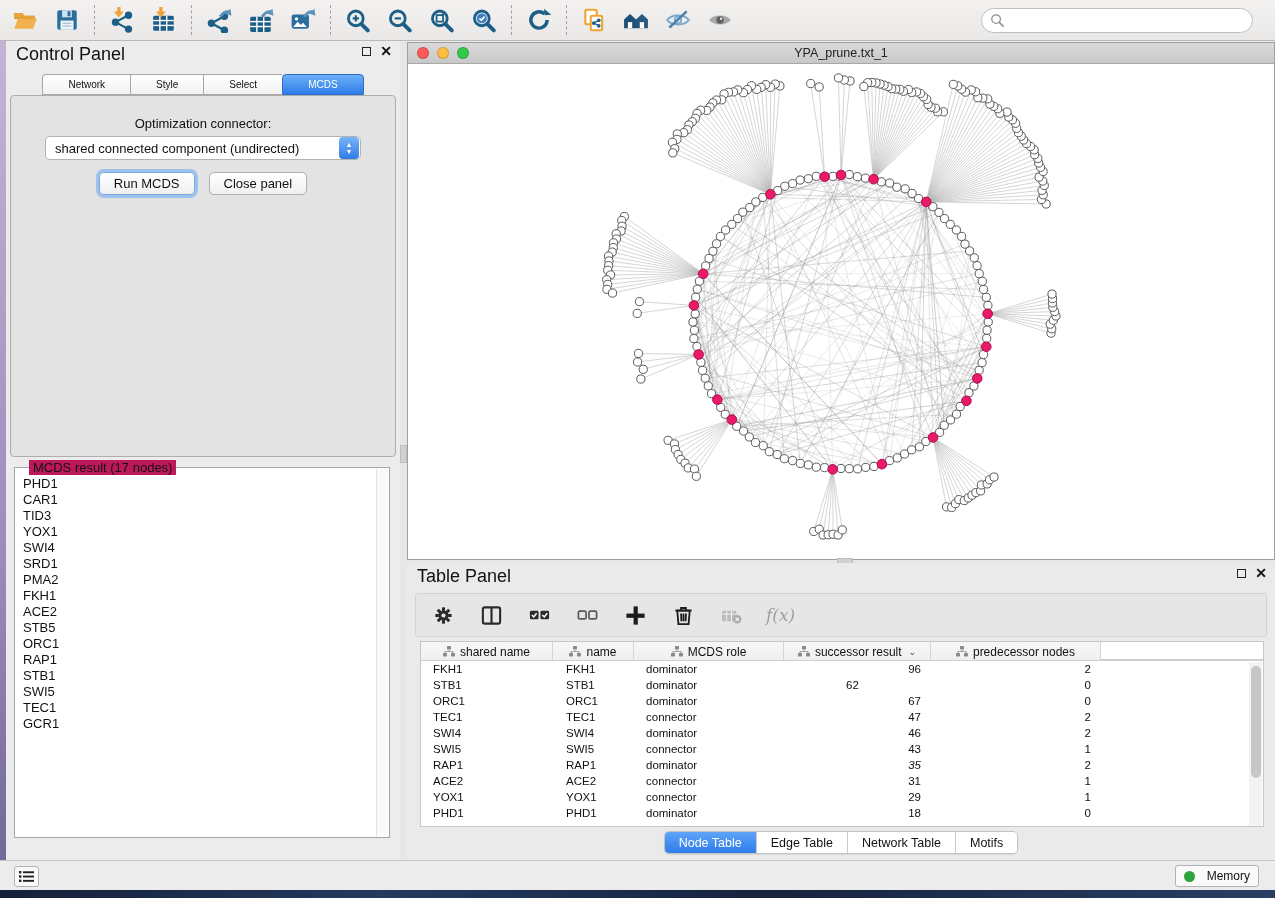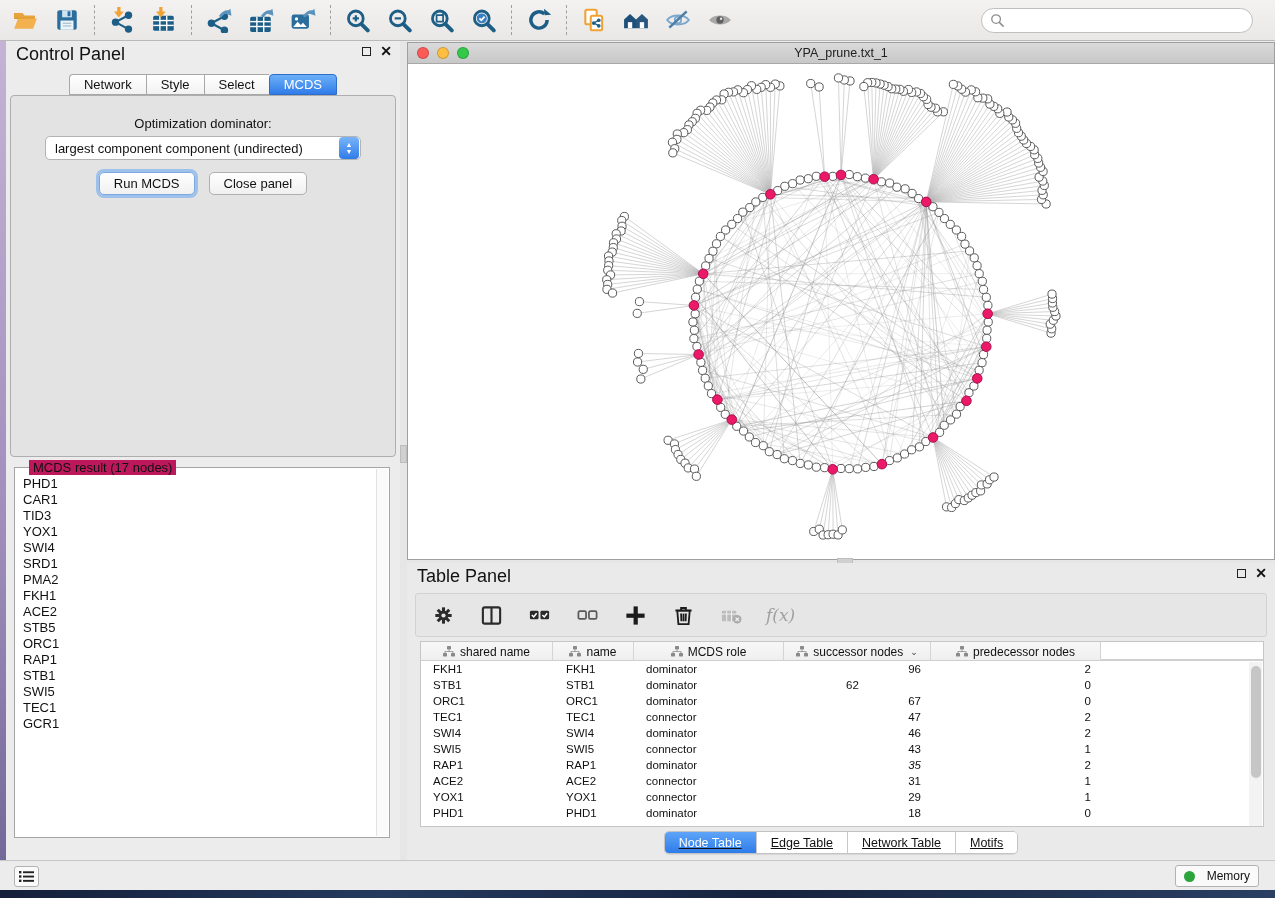--- a/index.html
+++ b/index.html
@@ -24,22 +24,22 @@
 
   
   .control-panel { position:absolute; left:6px; top:41px; width:394px; height:819px; background:#ececec; }
   .panel-titlebar { position:relative; height:26px; display:flex; align-items:center; padding:0 10px; }
   .panel-title { font-size:18px; color:#111; }
   .panel-btns { position:absolute; right:8px; top:5px; display:flex; gap:9px; align-items:center; }
   .float-btn { width:9px; height:9px; border:1.5px solid #222; background:transparent; display:inline-block; }
   .close-btn { font-weight:bold; font-size:14px; line-height:10px; color:#111; }
 
   .ctab-strip { position:absolute; left:0; top:33px; width:394px; display:flex; justify-content:center; }
-  .ctab { height:21px; padding:0 14px; background:linear-gradient(#ffffff,#f2f2f2); border:1px solid #a8a8a8;
-    border-right:none; font-size:13px; display:flex; align-items:center; }
+  .ctab { height:21px; padding:0 25px; background:linear-gradient(#ffffff,#f2f2f2); border:1px solid #a8a8a8;
+    border-right:none; font-size:10px; display:flex; align-items:center; }
   .ctab:first-child { border-radius:4px 0 0 0; }
   .ctab:last-child { border-right:1px solid #a8a8a8; border-radius:0 4px 0 0; }
   .ctab.active { background:linear-gradient(#6db0f8,#2f7ce9); color:#fff; border-color:#2f6dc9; border-radius:4px 4px 0 0; }
 
   .cp-content { position:absolute; left:4px; top:54px; width:386px; height:362px;
     background:#e3e3e3; border:1px solid #aeaeae; border-radius:4px; }
   .opt-label { position:absolute; left:0; top:20px; width:100%; text-align:center; font-size:13px; }
   .opt-select { position:absolute; left:34px; top:40px; width:316px; height:24px; background:#fff;
     border:1px solid #b3b3b3; border-radius:5px; display:flex; align-items:center; }
   .opt-select .val { flex:1; padding-left:9px; font-size:13px; white-space:nowrap; }
@@ -87,21 +87,21 @@
   .nt-header { display:flex; height:19px; background:linear-gradient(#f7f7f7,#efefef); border-bottom:1px solid #cfcfcf; }
   .nt-hcell { display:flex; align-items:center; justify-content:center; gap:5px; font-size:12px; color:#111;
     border-right:1px solid #d4d4d4; height:19px; }
   .nt-hcell .chev { font-size:9px; color:#444; margin-left:2px; }
   .nt-body { position:relative; font-size:11.5px; }
   .nt-row { display:flex; height:16px; align-items:center; }
   .nt-cell { white-space:nowrap; overflow:hidden; }
   .nt-scroll { position:absolute; right:1px; top:20px; width:13px; height:164px; background:#f3f3f3; }
   .nt-thumb { position:absolute; left:1.5px; top:4px; width:10px; height:112px; background:#c6c6c6; border-radius:5px; }
 
-  .tp-tabs { position:absolute; left:0; top:268px; width:100%; display:flex; justify-content:center;text-decoration:underline; }
+  .tp-tabs { position:absolute; left:0; top:268px; width:100%; display:flex; justify-content:center; }
   .tp-tabwrap { display:flex; border:1px solid #c3c3c3; border-radius:5px; overflow:hidden; background:#fff;
     box-shadow:0 1px 1px rgba(0,0,0,.08); }
   .tp-tab { height:21px; padding:0 14px; display:flex; align-items:center; font-size:12.5px; background:#fff; border-right:1px solid #c9c9c9; }
   .tp-tab:last-child { border-right:none; }
   .tp-tab.active { background:linear-gradient(#5ea4f8,#2e7ce9); color:#fff; }
 
   
   .statusbar { position:absolute; left:0; top:860px; width:1275px; height:30px; background:#ececec; border-top:1px solid #c6c6c6; }
   .list-btn { position:absolute; left:14px; top:5px; width:25px; height:21px; background:#fafafa; border:1px solid #b2b2b2;
     border-radius:3px; display:flex; align-items:center; justify-content:center; }
@@ -296,23 +296,23 @@
       <span class="close-btn">✕</span>
     </span>
   </div>
   <div class="ctab-strip" id="ctab-strip">
       <div class="ctab">Network</div>
       <div class="ctab">Style</div>
       <div class="ctab">Select</div>
       <div class="ctab active">MCDS</div>
     </div>
   <div class="cp-content">
-    <div class="opt-label">Optimization dominator:</div>
+    <div class="opt-label">Optimization connector:</div>
     <div class="opt-select">
-      <span class="val">largest component component (undirected)</span>
+      <span class="val">shared connected component (undirected)</span>
       <span class="opt-stepper">
           <span>▲</span>
           <span>▼</span>
         </span>
     </div>
     <div class="cp-buttons">
       <div class="mac-btn focused">Run MCDS</div>
       <div class="mac-btn">Close panel</div>
     </div>
   </div>
@@ -1116,21 +1116,21 @@
         </div>
         <div class="nt-hcell" style="width: 147px;">
           <svg width="12" height="11" viewBox="0 0 12 11">
             <g fill="#8a8a8a">
               <rect x="4" y="0" width="4" height="3.4" rx=".6"></rect>
               <rect x="0" y="7" width="4" height="3.4" rx=".6"></rect>
               <rect x="8" y="7" width="4" height="3.4" rx=".6"></rect>
               <path d="M5.6 3.4 h.8 v2 h-.8 Z M1.6 5.2 h8.8 v.9 H1.6 Z M1.6 5.2 h.9 v2 h-.9 Z M9.5 5.2 h.9 v2 h-.9 Z"></path>
             </g>
           </svg>
-          <span>successor nodes</span>
+          <span>successor result</span>
           <span class="chev">⌄</span>
         </div>
         <div class="nt-hcell" style="width: 170px;">
           <svg width="12" height="11" viewBox="0 0 12 11">
             <g fill="#8a8a8a">
               <rect x="4" y="0" width="4" height="3.4" rx=".6"></rect>
               <rect x="0" y="7" width="4" height="3.4" rx=".6"></rect>
               <rect x="8" y="7" width="4" height="3.4" rx=".6"></rect>
               <path d="M5.6 3.4 h.8 v2 h-.8 Z M1.6 5.2 h8.8 v.9 H1.6 Z M1.6 5.2 h.9 v2 h-.9 Z M9.5 5.2 h.9 v2 h-.9 Z"></path>
             </g>

